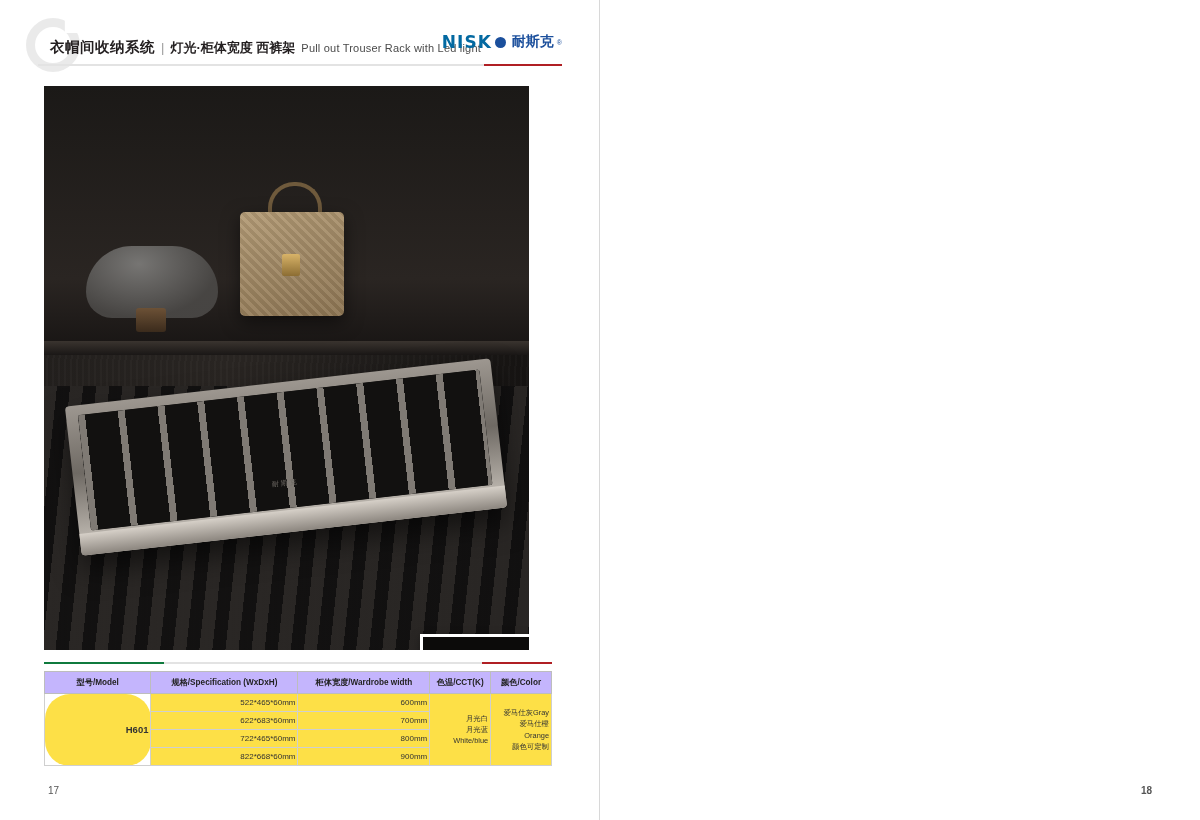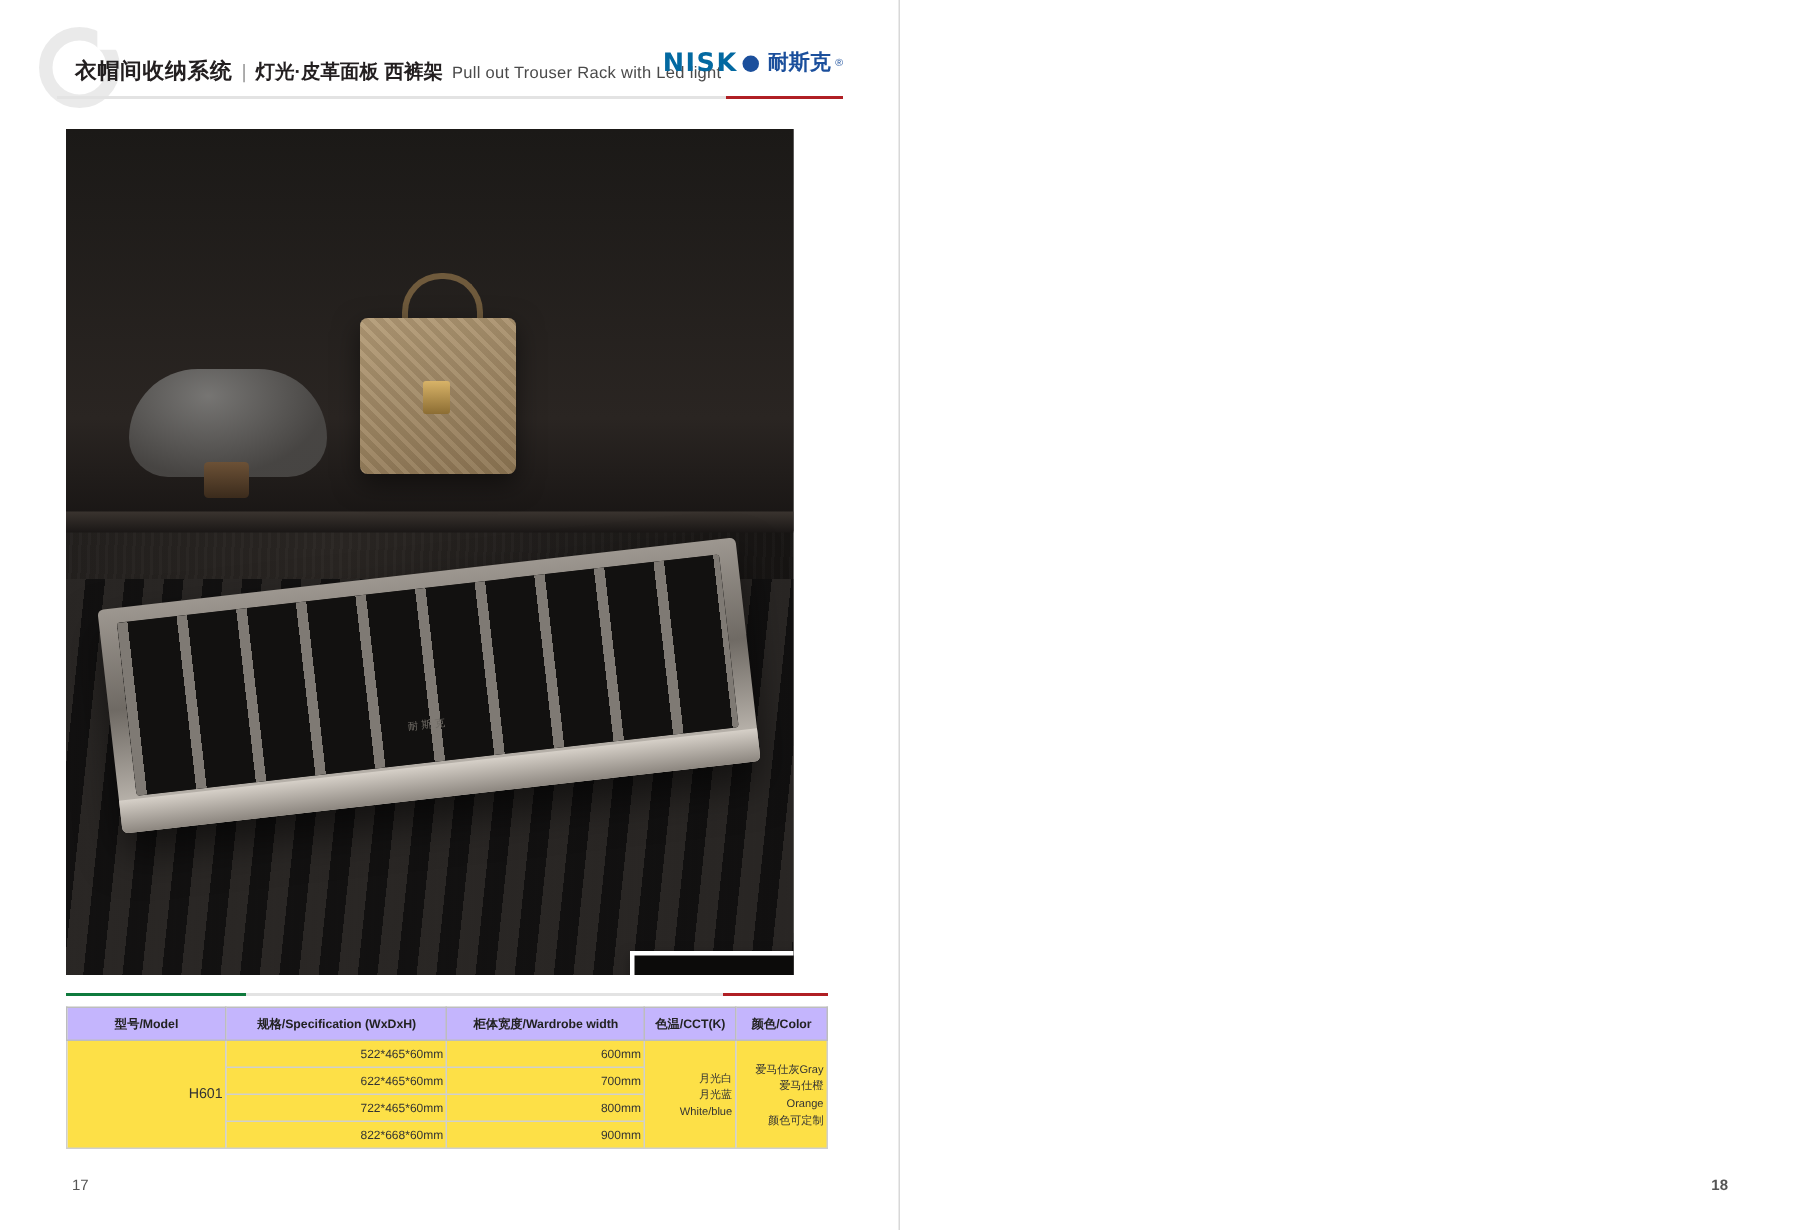--- a/index.html
+++ b/index.html
@@ -75,40 +75,40 @@
   }
 
   
   .tbl-wrap{position:absolute;left:44px;top:662px;width:508px;}
   .tbl-rule{width:100%;height:2px;background:#e3e3e3;margin-bottom:7px;position:relative;}
   .tbl-rule:before{content:"";position:absolute;left:0;top:0;width:120px;height:2px;background:#0f7a3d;}
   .tbl-rule:after{content:"";position:absolute;right:0;top:0;width:70px;height:2px;background:#b01f24;}
   table.spec{border-collapse:collapse;width:100%;font-size:8px;color:#333;}
   table.spec th{background:#c4b5fd;border:1px solid #bdbdbd;font-weight:bold;padding:5px 2px;text-align:center;font-size:8.2px;color:#222;}
   table.spec td{border:1px solid #cfcfcf;padding:4px 2px;text-align:right;background:#fde047;color:#333;}
-  td.model{font-size:9.5px;font-weight:normal;background:#f4f4f4;}
+  td.model{font-size:9.5px;font-weight:bold;background:#f4f4f4;border-radius:25px;}
   td.cct,td.color{font-size:7.4px;line-height:1.5;background:#fafafa;}
 
   .folio{position:absolute;bottom:24px;font-size:10px;color:#555;}
   .folio.l{left:48px;}
   .folio.r{right:48px;font-weight:bold;}
 </style>
 </head>
 <body>
 
 <div class="spread">
 
   <div class="page left">
 
     <div class="hdr">
       <div class="hdr-c"></div>
       <div class="hdr-titles">
         <span class="hdr-cn">衣帽间收纳系统</span>
         <span class="hdr-bar">|</span>
-        <span class="hdr-cn2">灯光·皮革面板 西裤架</span>
+        <span class="hdr-cn2">灯光·柜体宽度 西裤架</span>
         <span class="hdr-en">Pull out Trouser Rack  with Led light</span>
       </div>
       <div class="hdr-rule"></div>
       <div class="logo">
         <span class="logo-n">NISK</span>
         <span class="logo-dot"></span>
         <span class="logo-cn">耐斯克</span>
         <span class="logo-tm">®</span>
       </div>
     </div>
@@ -159,21 +159,21 @@
               <div>月光蓝</div>
               <div>White/blue</div>
             </td>
             <td class="color" rowspan="4">
               <div>爱马仕灰Gray</div>
               <div>爱马仕橙 Orange</div>
               <div>颜色可定制</div>
             </td>
           </tr>
           <tr>
-            <td>622*465*60mm</td>
+            <td>622*683*60mm</td>
             <td>700mm</td>
           </tr>
           <tr>
             <td>722*465*60mm</td>
             <td>800mm</td>
           </tr>
           <tr>
             <td>822*668*60mm</td>
             <td>900mm</td>
           </tr>

